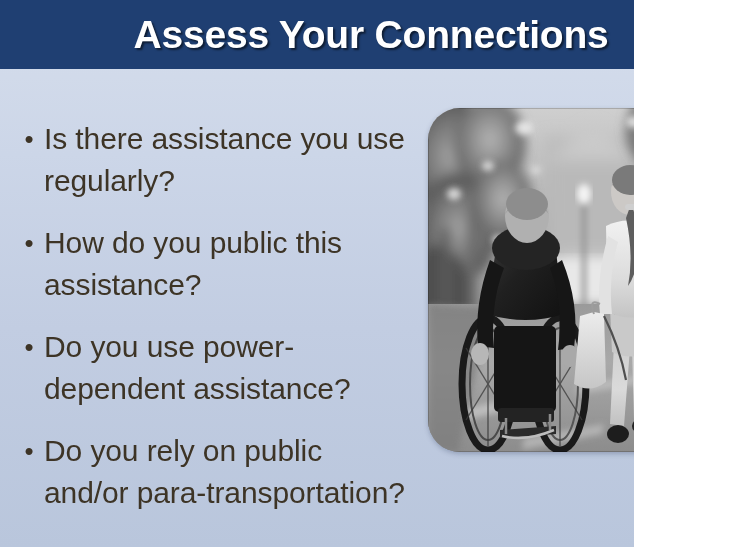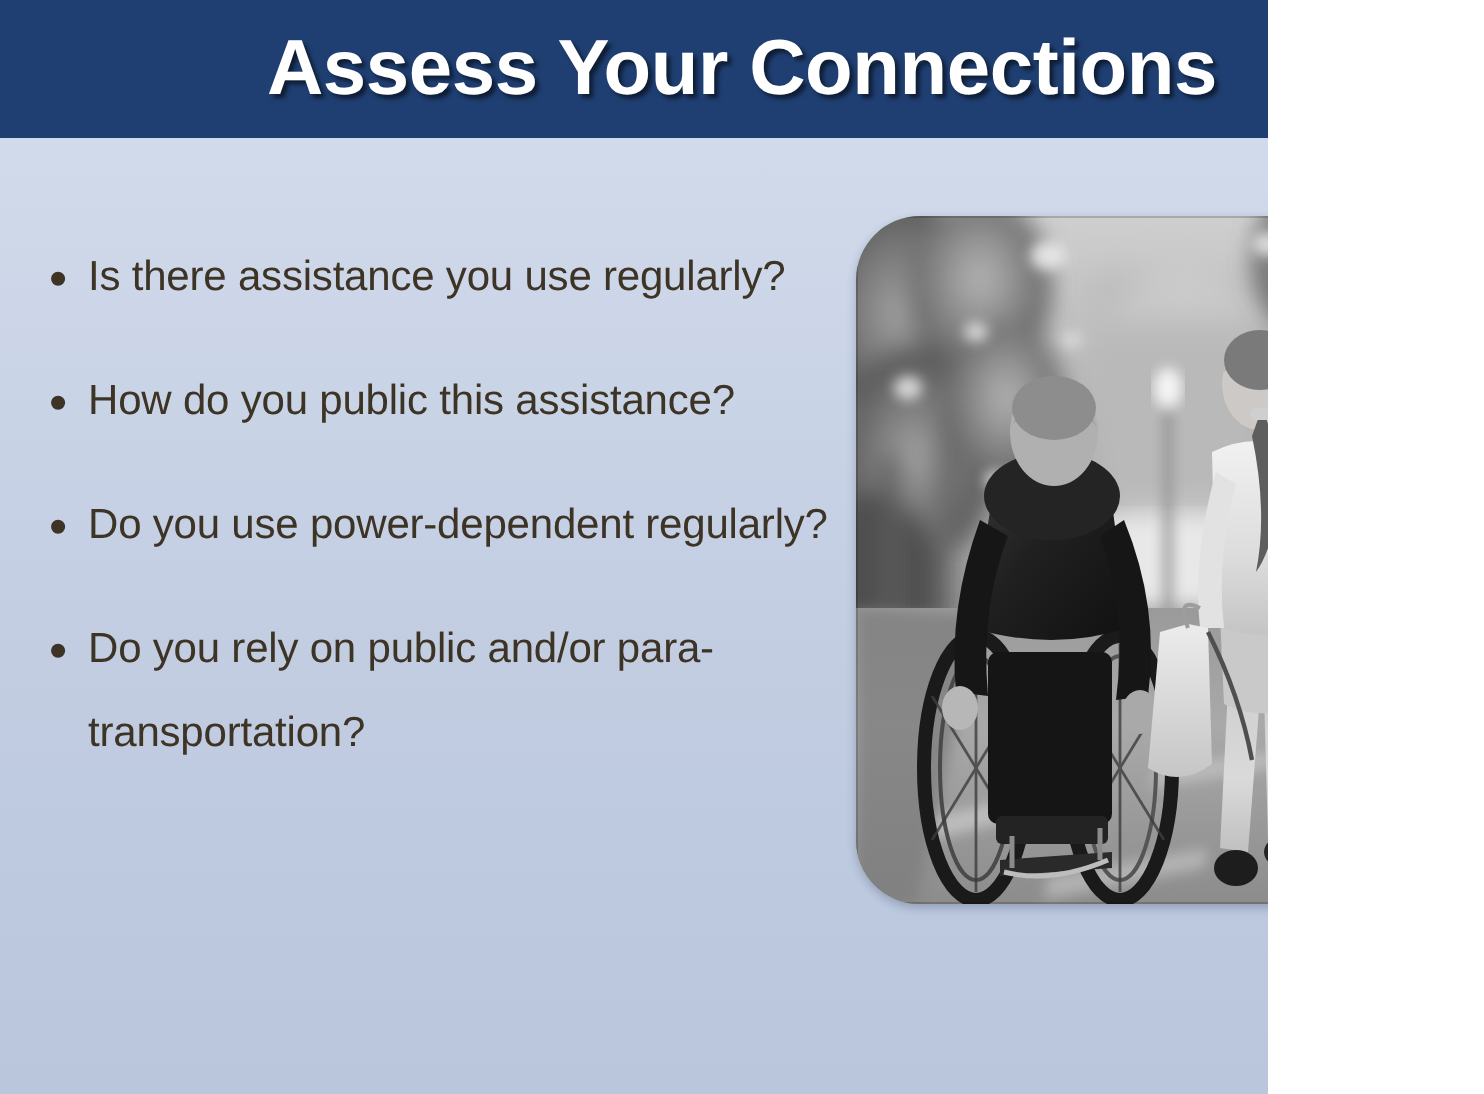--- a/index.html
+++ b/index.html
@@ -59,21 +59,21 @@
     width: 30px;
     color: #3d3426;
     font-size: 26px;
     line-height: 42px;
     text-align: center;
     padding-top: 0px;
   }
   .bullet-text {
     flex: 1 1 auto;
     color: #3d3426;
-    font-size: 21px;
+    font-size: 30px;
     line-height: 42px;
     letter-spacing: -0.1px;
   }
 
   
   #photo-frame {
     position: absolute;
     left: 428px;
     top: 108px;
     width: 290px;
@@ -104,21 +104,21 @@
       <span class="bullet-text">Is there assistance you use regularly?</span>
     </div>
 
     <div class="bullet-row">
       <span class="bullet-marker">•</span>
       <span class="bullet-text">How do you public this assistance?</span>
     </div>
 
     <div class="bullet-row">
       <span class="bullet-marker">•</span>
-      <span class="bullet-text">Do you use power-dependent regularly?</span>
+      <span class="bullet-text">Do you use power-dependent assistance?</span>
     </div>
 
     <div class="bullet-row">
       <span class="bullet-marker">•</span>
       <span class="bullet-text">Do you rely on public and/or para-transportation?</span>
     </div>
 
   </div>
 
   <div id="photo-frame">

